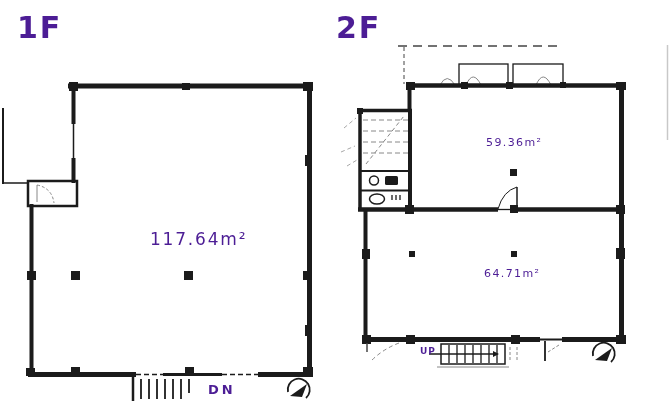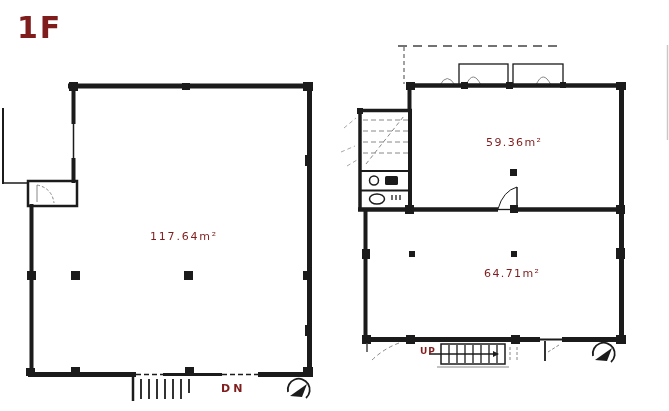--- a/index.html
+++ b/index.html
@@ -5,21 +5,21 @@
   html,body{margin:0;padding:0;background:#ffffff;}
   .canvas{
     position:relative;
     width:669px;height:411px;
     background:#ffffff;
     font-family:"DejaVu Sans", sans-serif;
     overflow:hidden;
   }
   .plan-svg{position:absolute;left:0;top:0;}
   .label{
-    position:absolute;color:#7f1d1d;line-height:1;white-space:nowrap;
+    position:absolute;color:#4c1d95;line-height:1;white-space:nowrap;
   }
   .floor-title{font-size:30px;font-weight:600;letter-spacing:2px;}
   .area-label{font-weight:400;}
   .stair-label{font-weight:700;}
   
   .ln{fill:none;stroke:#1b1b1b;}.w5{stroke-width:5}.w45{stroke-width:4.5}.w4{stroke-width:4}
   .w35{stroke-width:3.5}.w3{stroke-width:3}.w25{stroke-width:2.5}.w2{stroke-width:2}
   .w18{stroke-width:1.8}.w15{stroke-width:1.5}.w13{stroke-width:1.3}.w1{stroke-width:1}
   .d1{stroke-dasharray:5 3}.d2{stroke-dasharray:9 6}.d3{stroke-dasharray:4 3}.d4{stroke-dasharray:3 2}
   .faint{stroke:#888}.faint2{stroke:#a8a8a8}.mid{stroke:#444}.edge{stroke:#c8c8c8}
@@ -171,21 +171,22 @@
       <g transform="translate(604,353)">
         <path class="ln w18" d="M-11,3 A 11 11 0 1 1 7,9"></path>
         <path class="col" d="M-9,7 L8,-5 L3,8 Z"></path>
       </g>
     </g>
 
     <line class="ln w15 edge" x1="667.5" y1="45" x2="667.5" y2="140"></line>
   </svg>
 
   <div class="label floor-title" style="left:17px;top:13px;">1F</div>
+  <div class="label floor-title" style="left:336px;top:13px;">2F</div>
 
-  <div class="label area-label" style="left:150px;top:231px;font-size:11px;letter-spacing:1.8px;">117.64m²</div>
+  <div class="label area-label" style="left:150px;top:231px;font-size:17px;letter-spacing:1.8px;">117.64m²</div>
   <div class="label area-label" style="left:486px;top:137px;font-size:11px;letter-spacing:1.4px;">59.36m²</div>
   <div class="label area-label" style="left:484px;top:268px;font-size:11px;letter-spacing:1.4px;">64.71m²</div>
 
-  <div class="label stair-label" style="left:221px;top:383px;font-size:11px;letter-spacing:3px;">DN</div>
+  <div class="label stair-label" style="left:208px;top:383px;font-size:13px;letter-spacing:3px;">DN</div>
   <div class="label stair-label" style="left:420px;top:347px;font-size:9px;letter-spacing:1px;">UP</div>
 
 </div>
 
 </body></html>

